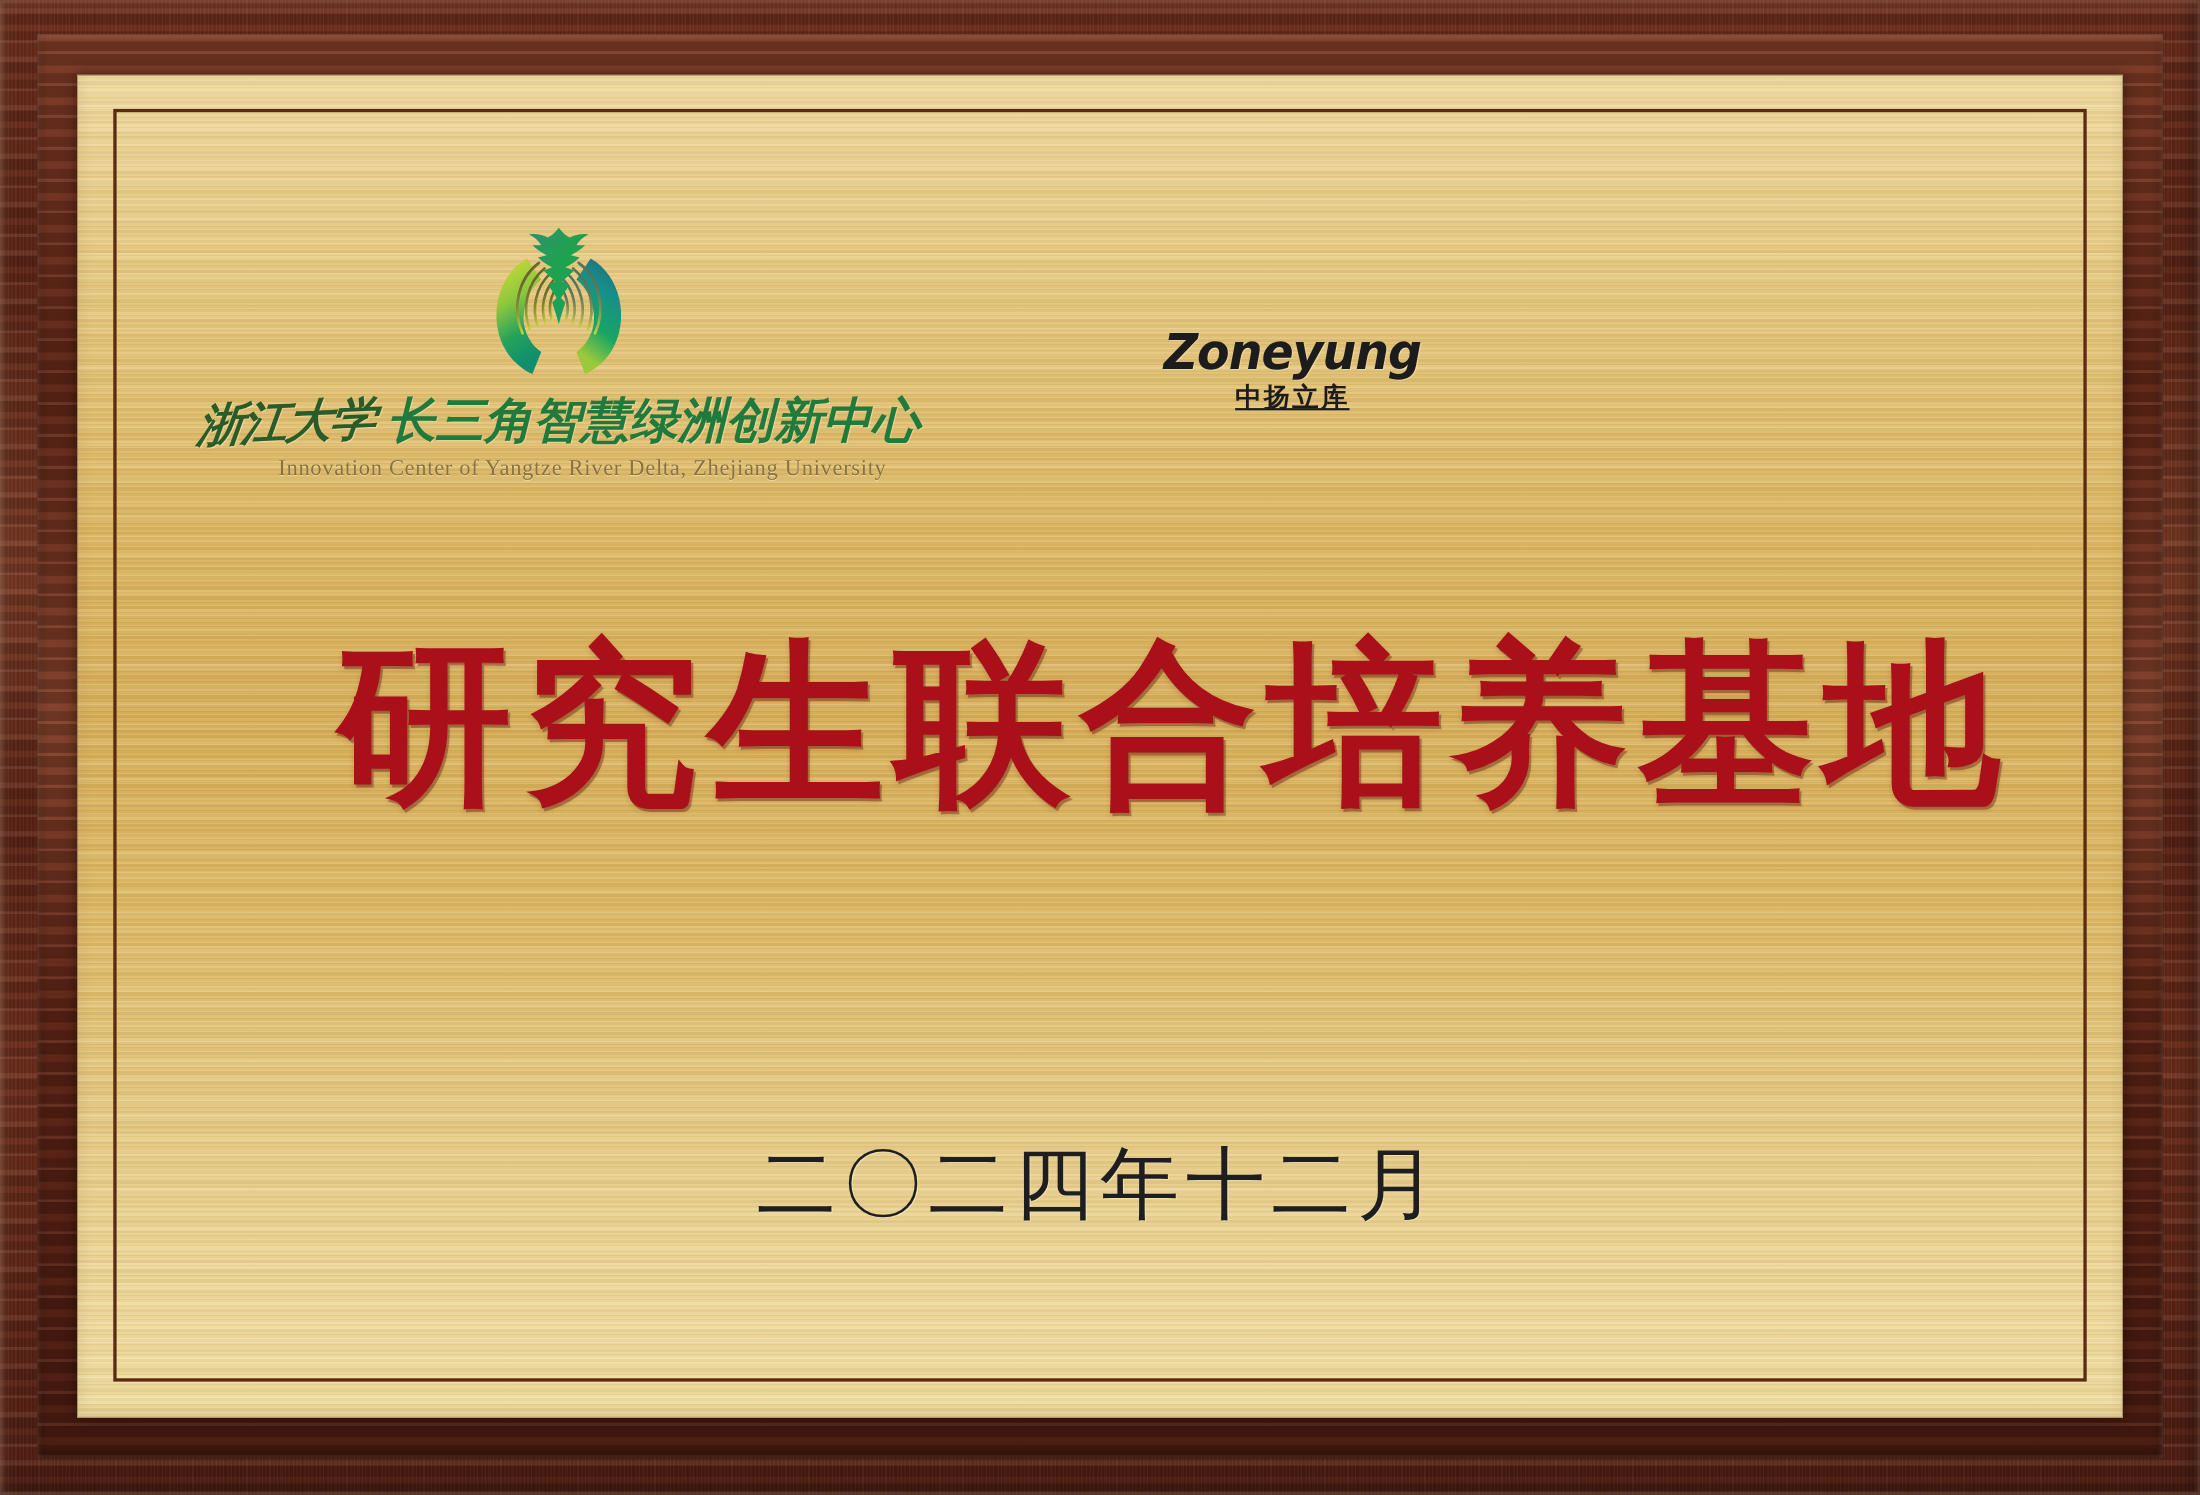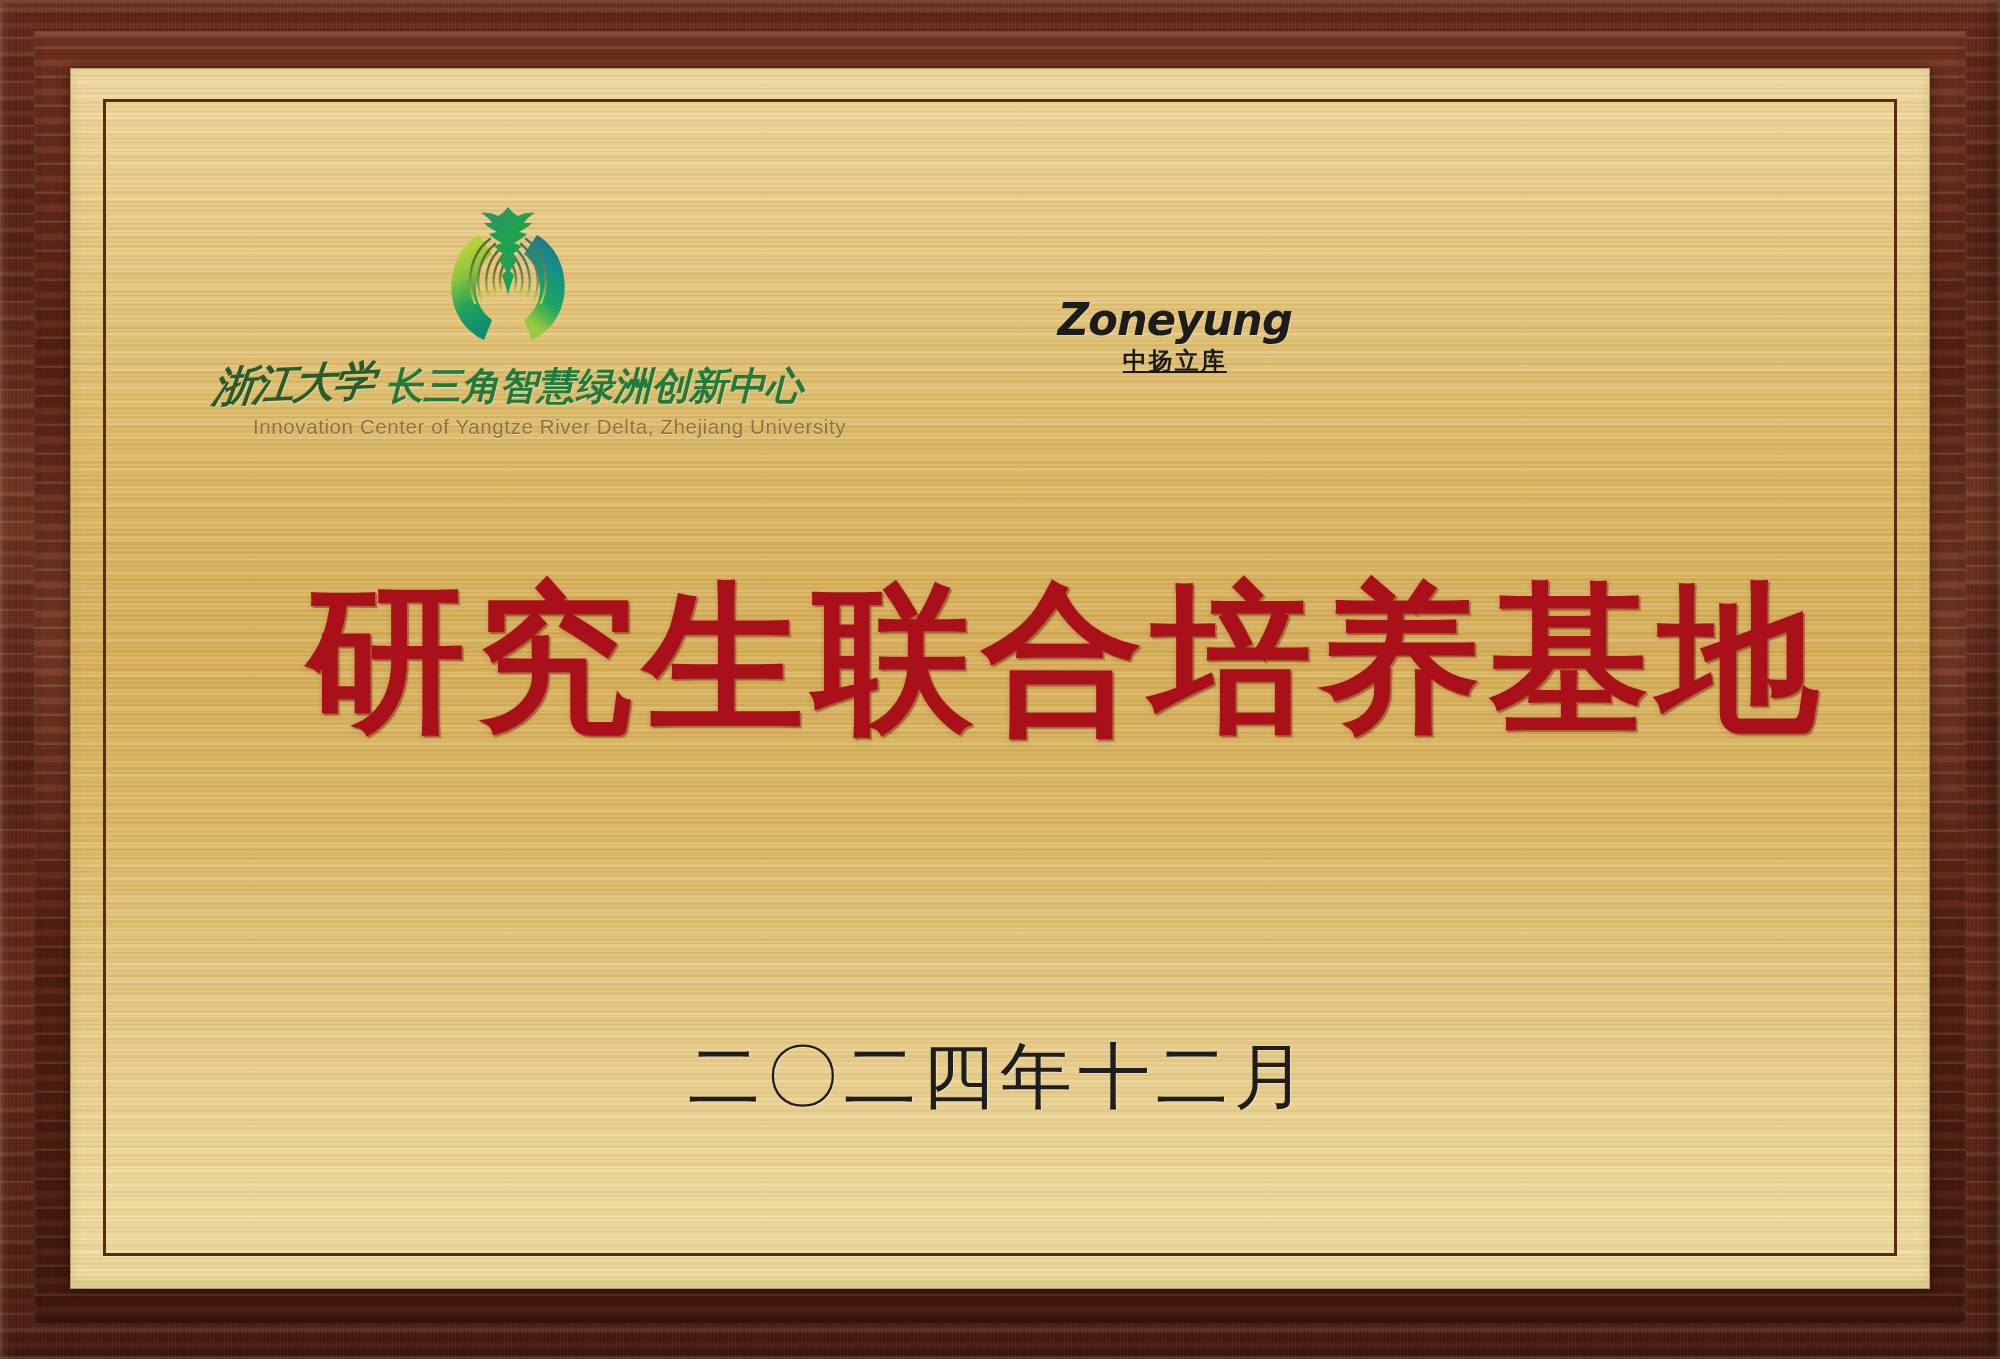--- a/index.html
+++ b/index.html
@@ -130,29 +130,29 @@
   .zju-cn-calli{
     font-family:"DejaVu Serif","Liberation Serif",serif;
     font-size:42px;font-weight:700;font-style:italic;
     color:#2a5c2a;letter-spacing:-2px;
     transform:skewX(-9deg) rotate(-2.5deg);
     text-shadow:1px 1px 0 rgba(255,255,230,0.35);
     white-space:nowrap;line-height:1;
   }
   .zju-cn-center{
     font-family:"DejaVu Sans","Liberation Sans",sans-serif;
-    font-size:38px;font-weight:700;
+    font-size:44px;font-weight:700;
     color:#1f7a3c;letter-spacing:0px;
     font-style:italic;
     text-shadow:1px 1px 0 rgba(255,255,230,0.3);
     white-space:nowrap;line-height:1;
   }
   .zju-en{
     text-align:center;margin-top:10px;
-    font-family:Liberation Sans, sans-serif;
+    font-family:Liberation Serif, serif;
     font-size:20.5px;letter-spacing:0.6px;
     color:#8a7240;white-space:nowrap;
     text-shadow:0 1px 0 rgba(255,250,220,0.5);
   }
 
   
   .zy-block{
     position:absolute;left:880px;top:128px;
     display:flex;align-items:center;gap:40px;
   }

